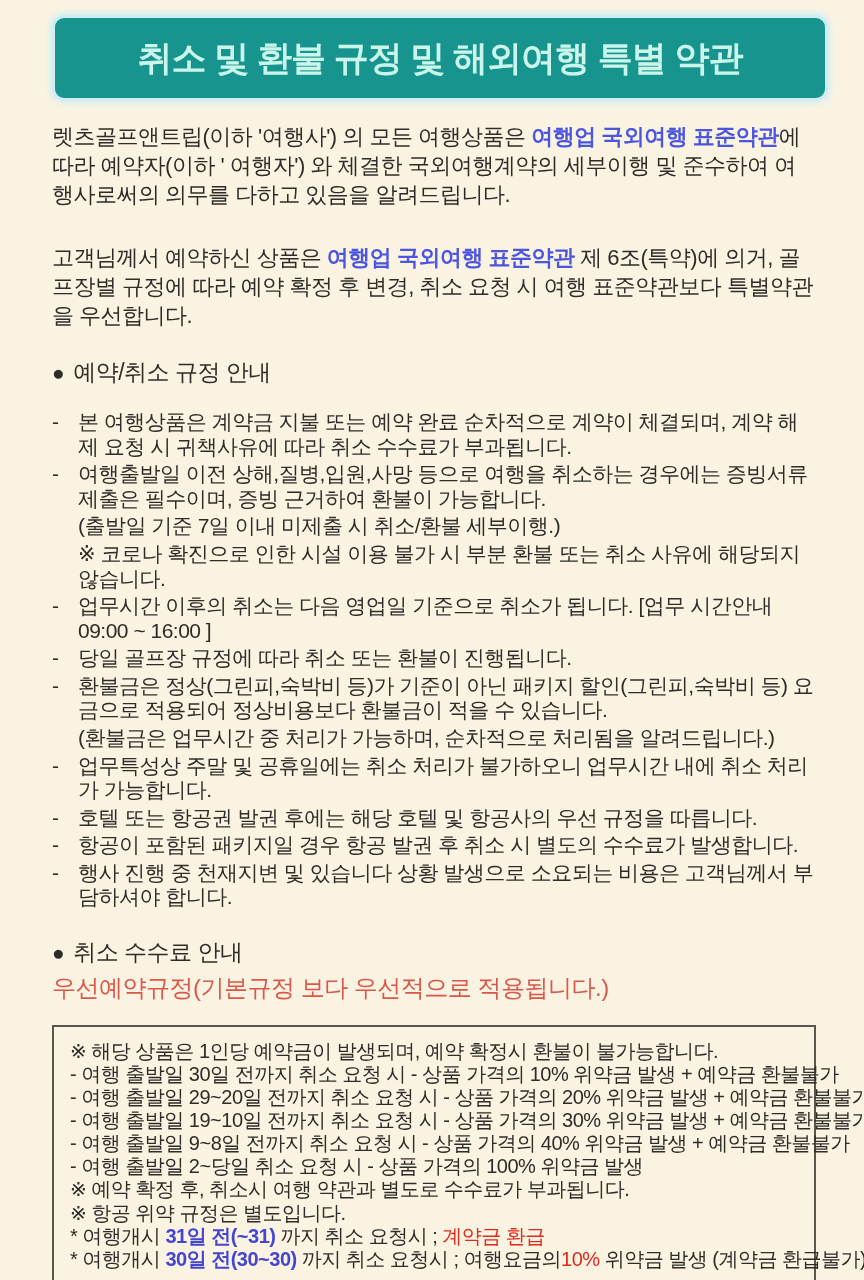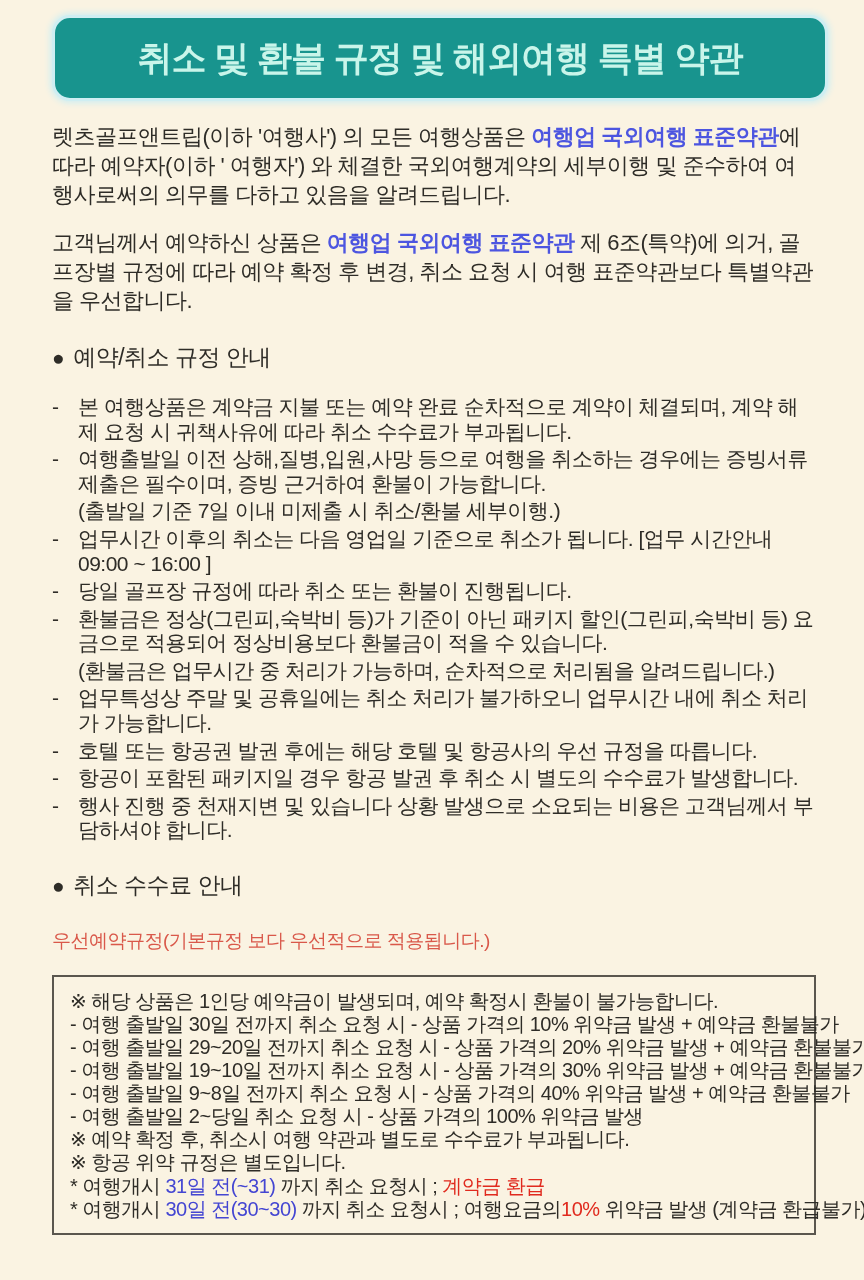--- a/index.html
+++ b/index.html
@@ -9,42 +9,42 @@
   }
   *{margin:0;padding:0;box-sizing:border-box;}
   html,body{width:864px;}
   body{
     width:864px;height:1280px;background:var(--bg);
     font-family:"Liberation Sans","DejaVu Sans",sans-serif;
     color:var(--ink);overflow:hidden;
   }
   .page{width:864px;height:1280px;padding:15px 48px 0 52px;}
   .banner{
-    width:776px;margin:0 auto;height:86px;border-radius:18px;
+    width:776px;margin:0 auto;height:86px;border-radius:12px;
     background:var(--banner-bg);border:3px solid var(--banner-border);
     box-shadow:0 0 6px 2px var(--banner-border);
     display:flex;align-items:center;justify-content:center;
   }
   .banner h1{font-size:35px;font-weight:bold;color:var(--banner-text);letter-spacing:-1px;}
-  .para{font-size:22px;line-height:1.32;margin-top:19px;letter-spacing:-0.5px;}
+  .para{font-size:22px;line-height:1.32;margin-top:34px;letter-spacing:-0.5px;}
   .para.first{margin-top:21px;}
   .section-head{display:flex;align-items:center;gap:9px;font-size:23px;margin-top:27px;letter-spacing:-0.5px;}
   .section-head .dot{font-size:21px;line-height:1;}
   .notice-list{margin-top:22px;font-size:21px;line-height:1.17;letter-spacing:-0.5px;}
   .notice-list .row{display:flex;margin-top:3px;}
   .notice-list .marker{width:26px;flex:none;}
   .notice-list .txt{flex:1;}
-  .red-subhead{margin-top:27px;font-size:19px;color:var(--red-soft);letter-spacing:-0.5px;}
+  .red-subhead{margin-top:4px;font-size:24px;color:var(--red-soft);letter-spacing:-0.5px;}
   .policy-box{
     width:764px;margin-top:21px;border:2px solid var(--box-border);
     padding:13px 14px 12px 16px;font-size:20px;line-height:1.155;letter-spacing:-0.5px;
     background:transparent;
   }
   .policy-box .line{white-space:nowrap;}
-  .c-blue{color:var(--blue);}
+  .c-blue{color:var(--blue);font-weight:bold;}
   .c-link{color:var(--link-blue);font-weight:bold;}
   .c-red{color:var(--red-strong);}
 </style>
 </head>
 <body>
 
 <div class="page">
 
   <div class="banner">
     <h1>취소 및 환불 규정 및 해외여행 특별 약관</h1>
@@ -64,20 +64,24 @@
         <span class="marker">-</span>
         <span class="txt"><span>본 여행상품은 계약금 지불 또는 예약 완료 순차적으로 계약이 체결되며, 계약 해제 요청 시 귀책사유에 따라 취소 수수료가 부과됩니다.</span></span>
       </div>
       <div class="row">
         <span class="marker">-</span>
         <span class="txt"><span>여행출발일 이전 상해,질병,입원,사망 등으로 여행을 취소하는 경우에는 증빙서류 제출은 필수이며, 증빙 근거하여 환불이 가능합니다.</span></span>
       </div>
       <div class="row">
         <span class="marker"></span>
         <span class="txt"><span>(출발일 기준 7일 이내 미제출 시 취소/환불 세부이행.)</span></span>
+      </div>
+      <div class="row">
+        <span class="marker"></span>
+        <span class="txt"><span>※ 코로나 확진으로 인한 시설 이용 불가 시 부분 환불 또는 취소 사유에 해당되지 않습니다.</span></span>
       </div>
       <div class="row">
         <span class="marker">-</span>
         <span class="txt"><span>업무시간 이후의 취소는 다음 영업일 기준으로 취소가 됩니다. [업무 시간안내 09:00 ~ 16:00 ]</span></span>
       </div>
       <div class="row">
         <span class="marker">-</span>
         <span class="txt"><span>당일 골프장 규정에 따라 취소 또는 환불이 진행됩니다.</span></span>
       </div>
       <div class="row">

